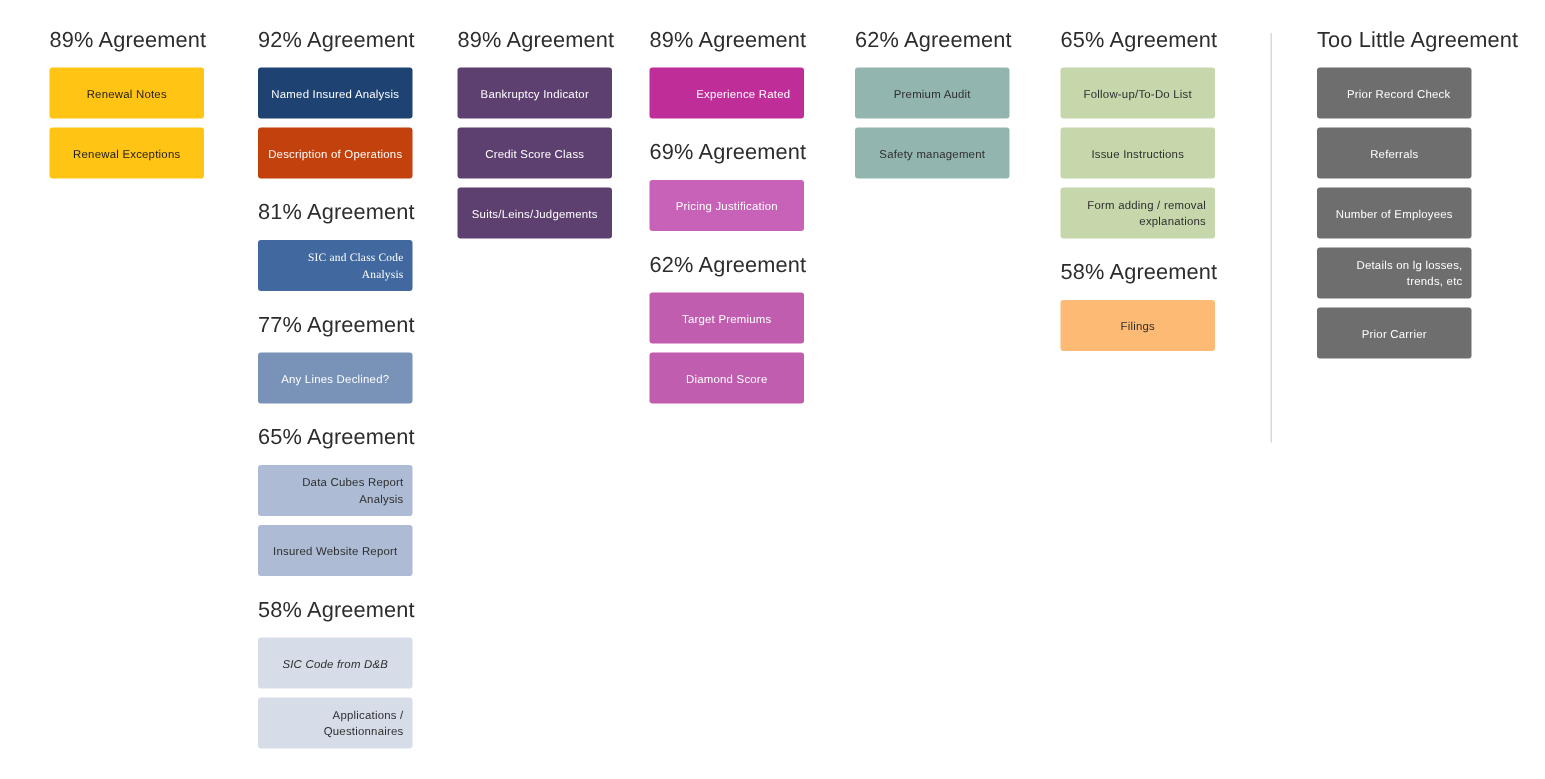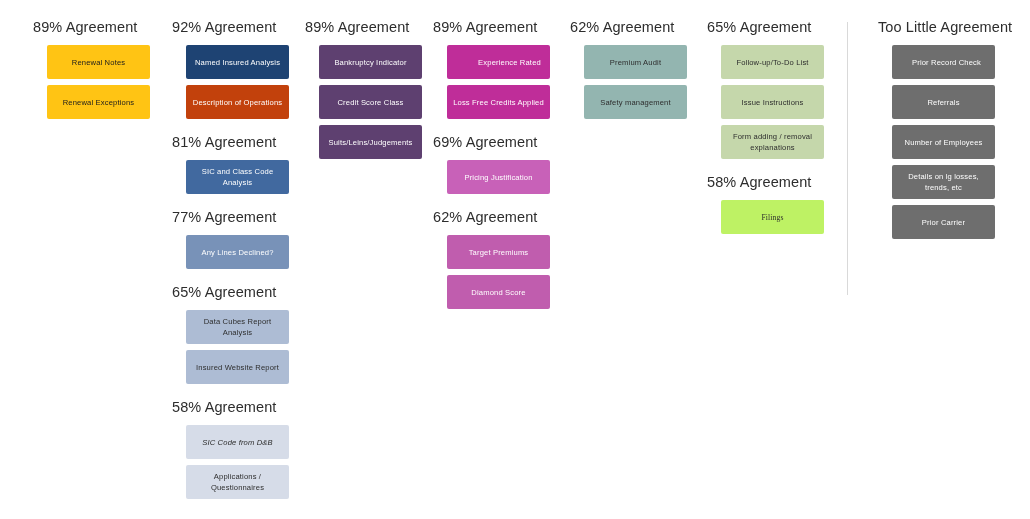--- a/index.html
+++ b/index.html
@@ -36,28 +36,27 @@
     line-height: 18px;
     white-space: nowrap;
   }
   .card {
     width: 103px;
     min-height: 34px;
     border-radius: 2px;
     display: flex;
     align-items: center;
     justify-content: center;
-    text-align: center;
+    text-align: right;
     font-size: 7.6px;
     letter-spacing: 0.15px;
     line-height: 11px;
     padding: 4px 6px;
     box-sizing: border-box;
     margin-bottom: 6px;
-    margin-left: 14px;
   }
   .card:last-child { margin-bottom: 0; }
 
   .divider {
     position: absolute;
     width: 1px;
     background: #d9d9d9;
   }
 </style>
 </head>
@@ -73,21 +72,21 @@
       </div>
     </div>
     <div class="column" style="left: 172px; top: 18px;">
       <div class="group">
         <div class="group-heading">92% Agreement</div>
         <div class="card" style="background: rgb(30, 67, 115); color: rgb(255, 255, 255);">Named Insured Analysis</div>
         <div class="card" style="background: #c2410c; color: rgb(255, 255, 255);">Description of Operations</div>
       </div>
       <div class="group">
         <div class="group-heading">81% Agreement</div>
-        <div class="card" style="background: rgb(65, 105, 159); color: rgb(255, 255, 255);">SIC and Class Code Analysis</div>
+        <div class="card" style="background: rgb(65, 105, 159); color: rgb(255, 255, 255); font-family: Liberation Serif, serif;">SIC and Class Code Analysis</div>
       </div>
       <div class="group">
         <div class="group-heading">77% Agreement</div>
         <div class="card" style="background: rgb(120, 146, 184); color: rgb(255, 255, 255);">Any Lines Declined?</div>
       </div>
       <div class="group">
         <div class="group-heading">65% Agreement</div>
         <div class="card" style="background: rgb(173, 188, 212); color: rgb(45, 45, 45);">Data Cubes Report Analysis</div>
         <div class="card" style="background: rgb(173, 188, 212); color: rgb(45, 45, 45);">Insured Website Report</div>
       </div>
@@ -102,21 +101,20 @@
         <div class="group-heading">89% Agreement</div>
         <div class="card" style="background: rgb(94, 64, 112); color: rgb(255, 255, 255);">Bankruptcy Indicator</div>
         <div class="card" style="background: rgb(94, 64, 112); color: rgb(255, 255, 255);">Credit Score Class</div>
         <div class="card" style="background: rgb(94, 64, 112); color: rgb(255, 255, 255);">Suits/Leins/Judgements</div>
       </div>
     </div>
     <div class="column" style="left: 433px; top: 18px;">
       <div class="group">
         <div class="group-heading">89% Agreement</div>
         <div class="card" style="background: rgb(191, 45, 153); color: rgb(255, 255, 255); padding-left: 28px;">Experience Rated</div>
-        <div class="card" style="background: rgb(191, 45, 153); color: rgb(255, 255, 255);">Loss Free Credits Applied</div>
       </div>
       <div class="group">
         <div class="group-heading">69% Agreement</div>
         <div class="card" style="background: rgb(200, 97, 184); color: rgb(255, 255, 255);">Pricing Justification</div>
       </div>
       <div class="group">
         <div class="group-heading">62% Agreement</div>
         <div class="card" style="background: rgb(192, 93, 174); color: rgb(255, 255, 255);">Target Premiums</div>
         <div class="card" style="background: rgb(192, 93, 174); color: rgb(255, 255, 255);">Diamond Score</div>
       </div>
@@ -130,21 +128,21 @@
     </div>
     <div class="column" style="left: 707px; top: 18px;">
       <div class="group">
         <div class="group-heading">65% Agreement</div>
         <div class="card" style="background: rgb(197, 215, 171); color: rgb(45, 45, 45);">Follow-up/To-Do List</div>
         <div class="card" style="background: rgb(197, 215, 171); color: rgb(45, 45, 45);">Issue Instructions</div>
         <div class="card" style="background: rgb(197, 215, 171); color: rgb(45, 45, 45);">Form adding / removal explanations</div>
       </div>
       <div class="group">
         <div class="group-heading">58% Agreement</div>
-        <div class="card" style="background: #bef264; color: rgb(45, 45, 45); font-family: Liberation Serif, serif;">Filings</div>
+        <div class="card" style="background: #fdba74; color: rgb(45, 45, 45);">Filings</div>
       </div>
     </div>
     <div class="column" style="left: 878px; top: 18px;">
       <div class="group">
         <div class="group-heading">Too Little Agreement</div>
         <div class="card" style="background: rgb(110, 110, 110); color: rgb(255, 255, 255); padding-left: 12px;">Prior Record Check</div>
         <div class="card" style="background: rgb(110, 110, 110); color: rgb(255, 255, 255);">Referrals</div>
         <div class="card" style="background: rgb(110, 110, 110); color: rgb(255, 255, 255);">Number of Employees</div>
         <div class="card" style="background: rgb(110, 110, 110); color: rgb(255, 255, 255);">Details on lg losses, trends, etc</div>
         <div class="card" style="background: rgb(110, 110, 110); color: rgb(255, 255, 255);">Prior Carrier</div>

